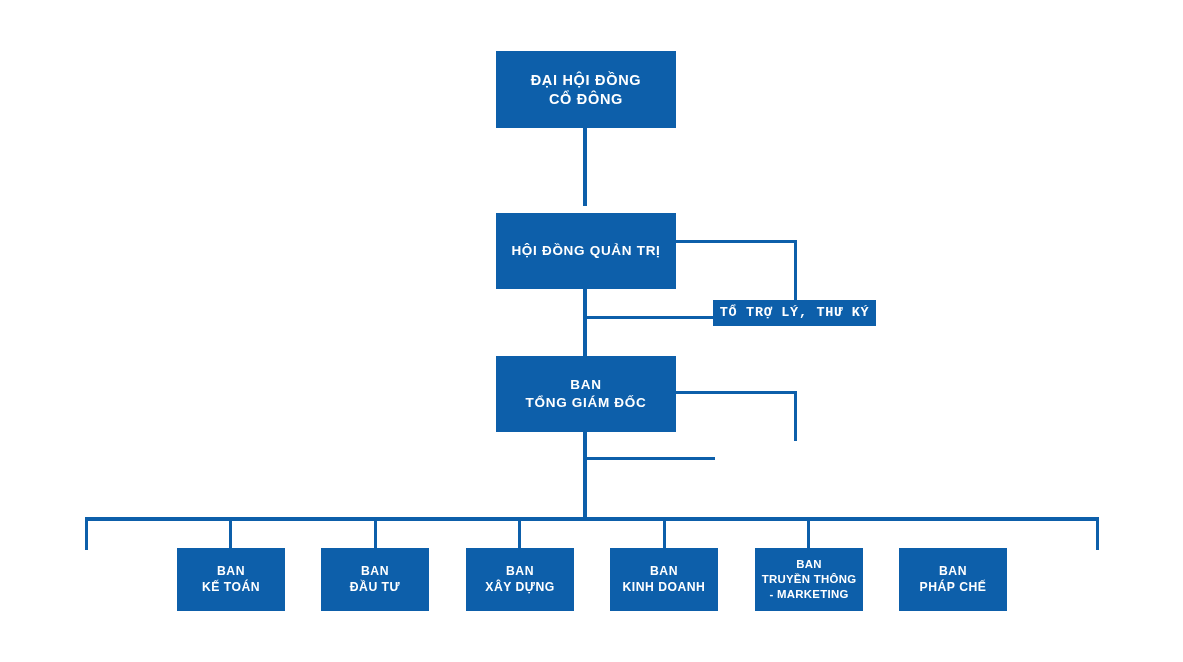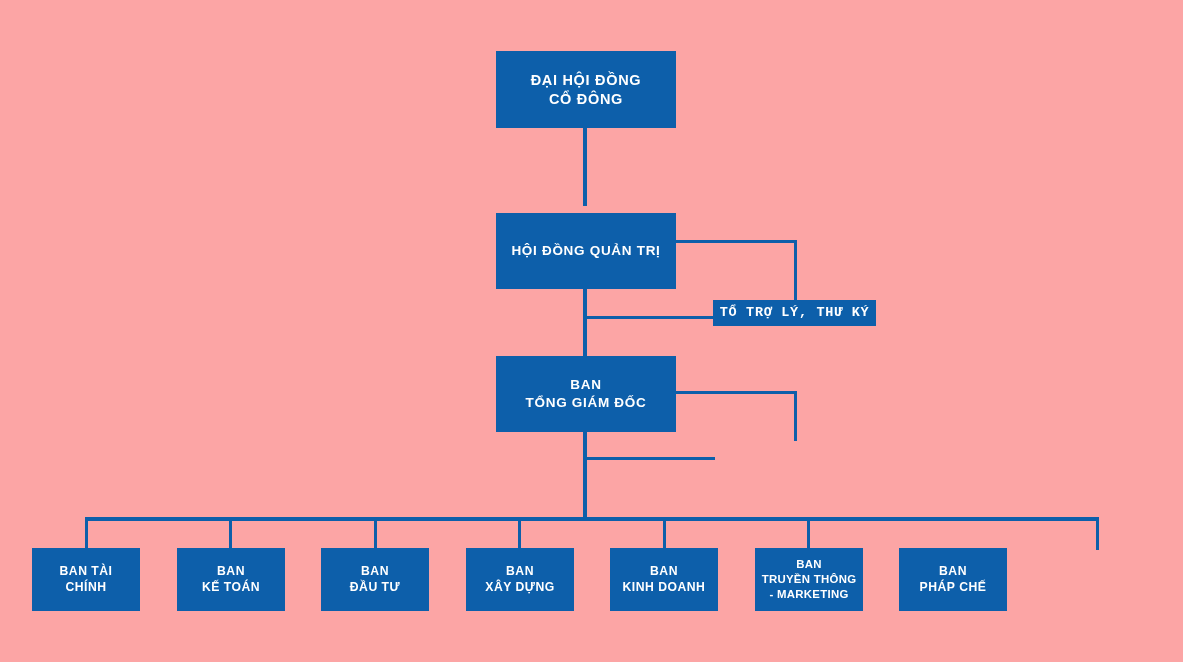--- a/index.html
+++ b/index.html
@@ -9,21 +9,21 @@
     background: #000000;
   }
   body {
     font-family: "Liberation Sans", sans-serif;
   }
 
   #org-chart {
     position: relative;
     width: 1183px;
     height: 662px;
-    background: #fca5a5;
+    background: #ffffff;
     overflow: hidden;
   }
 
   
   .node {
     position: absolute;
     box-sizing: border-box;
     background: #0d5faa;
     display: flex;
     align-items: center;
@@ -96,23 +96,20 @@
   <div class="node size-md" style="left:713px; top:300px; width:163px; height:26px;font-family:Liberation Mono, monospace;">
     <span class="node-label">TỔ TRỢ LÝ, THƯ KÝ</span>
   </div>
 
   <div class="node size-md" style="left:496px; top:356px; width:180px; height:76px;">
     <span class="node-label">BAN
 TỔNG GIÁM ĐỐC</span>
   </div>
 
 
-  <div class="node size-sm" style="left:32px; top:548px; width:108px; height:63px;">
-    <span class="node-label">BAN TÀI CHÍNH</span>
-  </div>
 
   <div class="node size-sm" style="left:177px; top:548px; width:108px; height:63px;">
     <span class="node-label">BAN
 KẾ TOÁN</span>
   </div>
 
   <div class="node size-sm" style="left:321px; top:548px; width:108px; height:63px;">
     <span class="node-label">BAN
 ĐẦU TƯ</span>
   </div>

